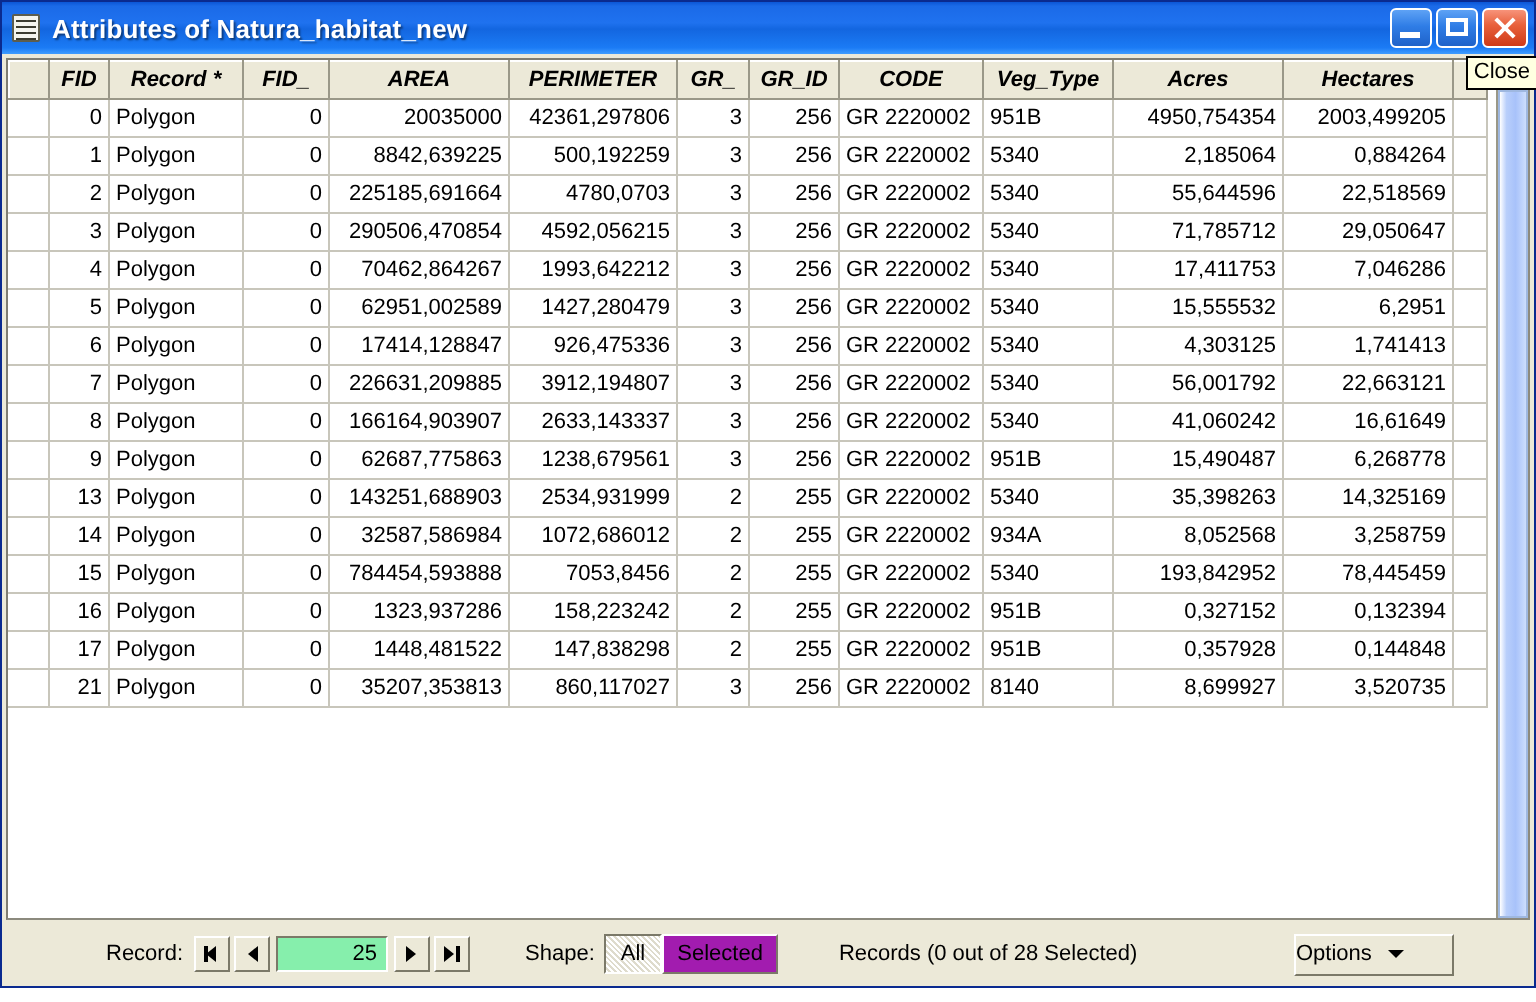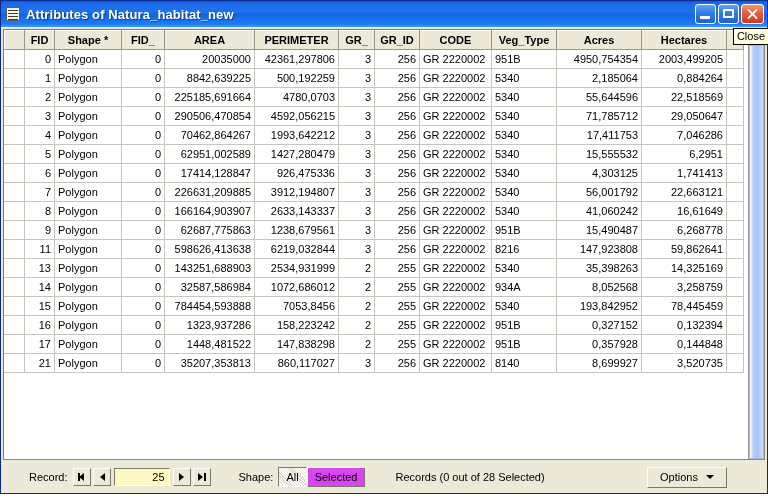--- a/index.html
+++ b/index.html
@@ -177,20 +177,21 @@
     background: #ece9d8;
     border-right: 1px solid #9a9888;
     border-bottom: 1px solid #9a9888;
     border-top: 1px solid #ffffff;
     border-left: 1px solid #ffffff;
     color: #000000;
     font-weight: bold;
     font-size: 11px;
     text-align: center;
     vertical-align: middle;
+    font-style: italic;
   }
   table.grid thead th.sel-head {
     border-left: none;
   }
   
   table.grid tbody td {
     height: 18px;
     line-height: 18px;
     border-right: 1px solid #c8c6bb;
     border-bottom: 1px solid #c8c6bb;
@@ -240,21 +241,21 @@
     flex: 0 0 28px;
     height: 28px;
     margin-top: 3px;
     display: flex;
     align-items: center;
     background: #ece9d8;
     font-size: 11px;
     color: #000000;
   }
   .sb-label {
-    margin-left: 26px;
+    margin-left: 50px;
     margin-right: 5px;
   }
   .navbtn {
     width: 18px; height: 18px;
     background: #ece9d8;
     border: 1px solid #ffffff;
     border-right-color: #7b7968;
     border-bottom-color: #7b7968;
     box-sizing: border-box;
     position: relative;
@@ -269,40 +270,40 @@
   .nav-first i.tri { left: 5px; border-right: 5px solid #000; border-top: 4px solid transparent; border-bottom: 4px solid transparent; }
   .nav-first i.bar { left: 4px; width: 2px; height: 8px; background: #000; border: none; }
   .nav-prev i.tri  { left: 6px; border-right: 5px solid #000; border-top: 4px solid transparent; border-bottom: 4px solid transparent; }
   .nav-next i.tri  { left: 5px; border-left: 5px solid #000; border-top: 4px solid transparent; border-bottom: 4px solid transparent; }
   .nav-last i.tri  { left: 4px; border-left: 5px solid #000; border-top: 4px solid transparent; border-bottom: 4px solid transparent; }
   .nav-last i.bar  { left: 10px; width: 2px; height: 8px; background: #000; border: none; }
 
   .recbox {
     width: 56px;
     height: 18px;
-    background: #fef9c3;
+    background: #86efac;
     border: 1px solid #7b7968;
     border-right-color: #ffffff;
     border-bottom-color: #ffffff;
     box-sizing: border-box;
     text-align: right;
     padding: 0 4px;
     line-height: 16px;
     margin: 0 3px 0 1px;
     font-size: 11px;
   }
   .sb-show {
     margin-left: 26px;
     margin-right: 5px;
   }
   .showbtn {
     height: 20px;
     padding: 0 7px;
     line-height: 19px;
-    background: #d946ef;
+    background: #a21caf;
     border: 1px solid #ffffff;
     border-right-color: #7b7968;
     border-bottom-color: #7b7968;
     box-sizing: border-box;
     font-size: 11px;
     cursor: default;
   }
   .showbtn.pressed {
     background:
       repeating-linear-gradient(45deg, #ffffff 0 1px, #dedbcc 1px 2px);
@@ -318,21 +319,21 @@
     margin-right: 38px;
     width: 80px;
     height: 21px;
     background: #ece9d8;
     border: 1px solid #ffffff;
     border-right-color: #7b7968;
     border-bottom-color: #7b7968;
     box-sizing: border-box;
     display: flex;
     align-items: center;
-    justify-content: center;
+    justify-content: flex-start;
     gap: 8px;
     font-size: 11px;
     cursor: default;
   }
   .optbtn .caret {
     width: 0; height: 0;
     border-left: 4px solid transparent;
     border-right: 4px solid transparent;
     border-top: 4px solid #000000;
   }
@@ -373,21 +374,21 @@
             <col style="width:72px">
             <col style="width:65px">
             <col style="width:85px">
             <col style="width:85px">
             <col style="width:17px">
           </colgroup>
           <thead>
             <tr>
               <th class="sel-head"></th>
               <th>FID</th>
-              <th>Shape *</th>
+              <th>Record *</th>
               <th>FID_</th>
               <th>AREA</th>
               <th>PERIMETER</th>
               <th>GR_</th>
               <th>GR_ID</th>
               <th>CODE</th>
               <th>Veg_Type</th>
               <th>Acres</th>
               <th>Hectares</th>
               <th></th>
@@ -539,35 +540,20 @@
                 <td class="num">3</td>
                 <td class="num">256</td>
                 <td class="txt">GR 2220002</td>
                 <td class="txt">951B</td>
                 <td class="num">15,490487</td>
                 <td class="num">6,268778</td>
                 <td></td>
               </tr>
               <tr>
                 <td class="selcell"></td>
-                <td class="num">11</td>
-                <td class="txt">Polygon</td>
-                <td class="num">0</td>
-                <td class="num">598626,413638</td>
-                <td class="num">6219,032844</td>
-                <td class="num">3</td>
-                <td class="num">256</td>
-                <td class="txt">GR 2220002</td>
-                <td class="txt">8216</td>
-                <td class="num">147,923808</td>
-                <td class="num">59,862641</td>
-                <td></td>
-              </tr>
-              <tr>
-                <td class="selcell"></td>
                 <td class="num">13</td>
                 <td class="txt">Polygon</td>
                 <td class="num">0</td>
                 <td class="num">143251,688903</td>
                 <td class="num">2534,931999</td>
                 <td class="num">2</td>
                 <td class="num">255</td>
                 <td class="txt">GR 2220002</td>
                 <td class="txt">5340</td>
                 <td class="num">35,398263</td>

